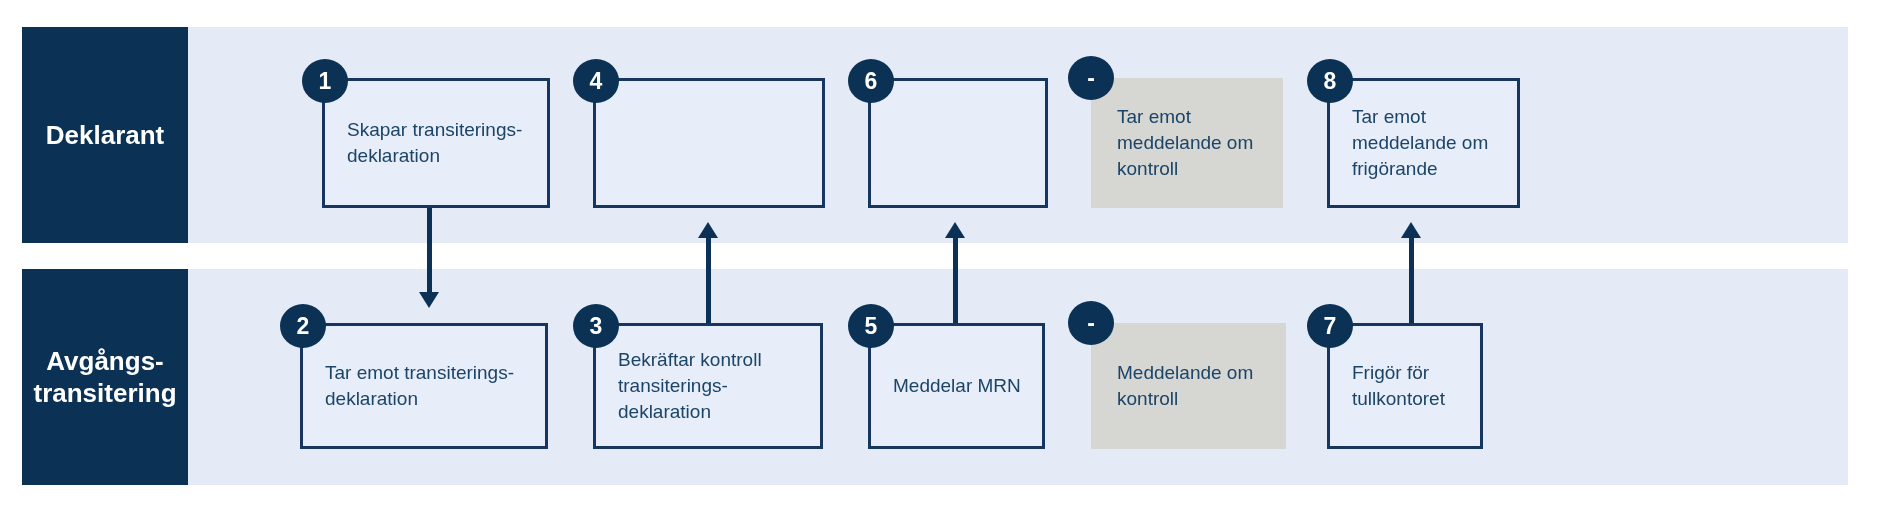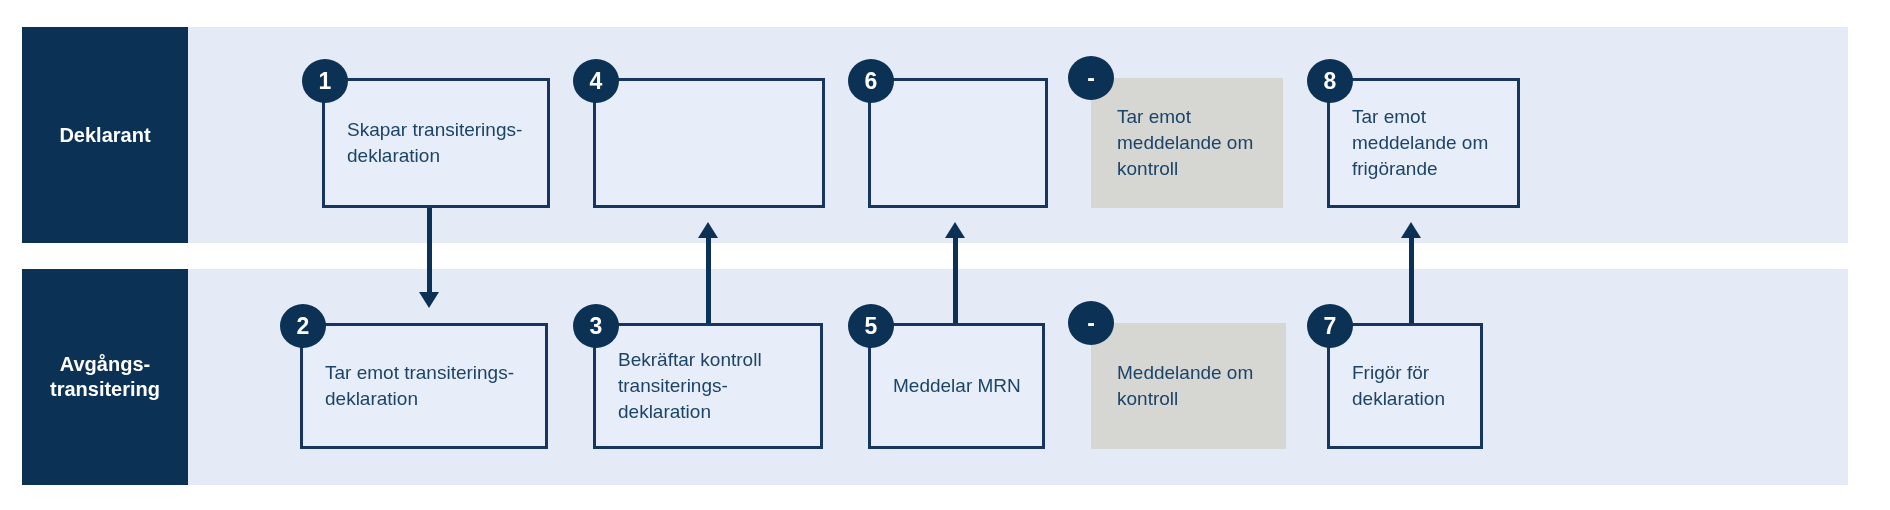--- a/index.html
+++ b/index.html
@@ -14,21 +14,21 @@
   .lane{
     position:absolute;left:22px;width:1826px;height:216px;
     background:#e4ebf6;
   }
   .lane-1{top:27px;}
   .lane-2{top:269px;}
   .lane-label{
     position:absolute;left:0;top:0;width:166px;height:216px;
     background:#0b3155;
     display:flex;align-items:center;justify-content:center;
-    color:#ffffff;font-size:20px;font-weight:bold;
+    color:#ffffff;font-size:26px;font-weight:bold;
     text-align:center;line-height:1.25;white-space:pre-line;
   }
   
   .step{
     position:absolute;box-sizing:border-box;
     background:#e8eef9;border:3px solid #16365f;
     display:flex;align-items:center;
   }
   .row-top{top:78px;height:130px;}
   .row-bottom{top:323px;height:126px;}
@@ -131,21 +131,21 @@
     <span class="step-text">Meddelar MRN</span>
   </div>
   <div class="step gray row-bottom pos-gb">
     <span class="badge">-</span>
     <span class="step-text">Meddelande om
 kontroll</span>
   </div>
   <div class="step row-bottom pos-b7">
     <span class="badge">7</span>
     <span class="step-text">Frigör för
-deklaration</span>
+tullkontoret</span>
   </div>
 
   <div class="arrow-line a1-line"></div>
   <div class="arrow-head down a1-head"></div>
 
   <div class="arrow-line a2-line"></div>
   <div class="arrow-head up a2-head"></div>
 
   <div class="arrow-line a3-line"></div>
   <div class="arrow-head up a3-head"></div>

